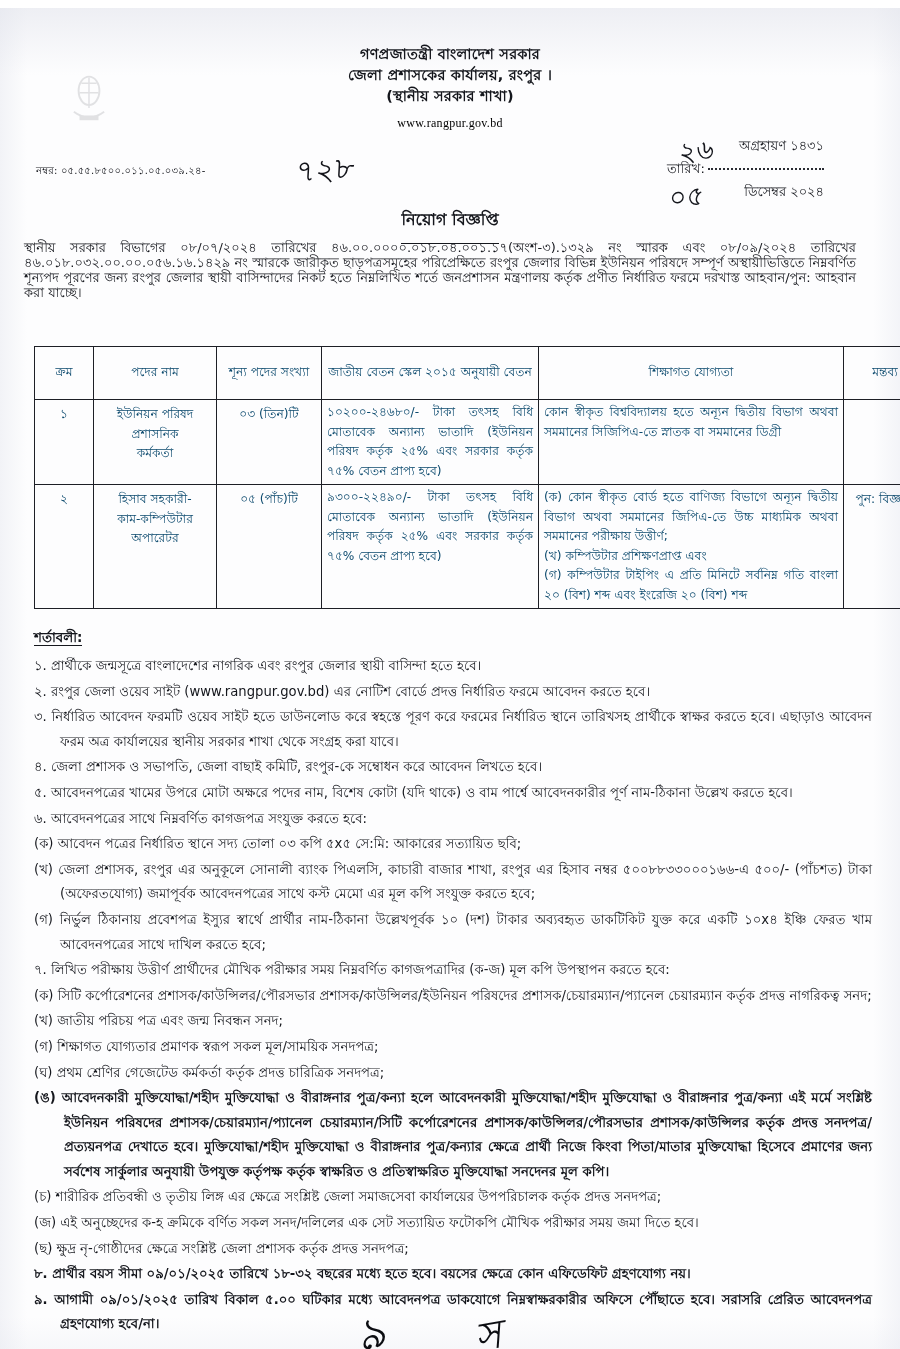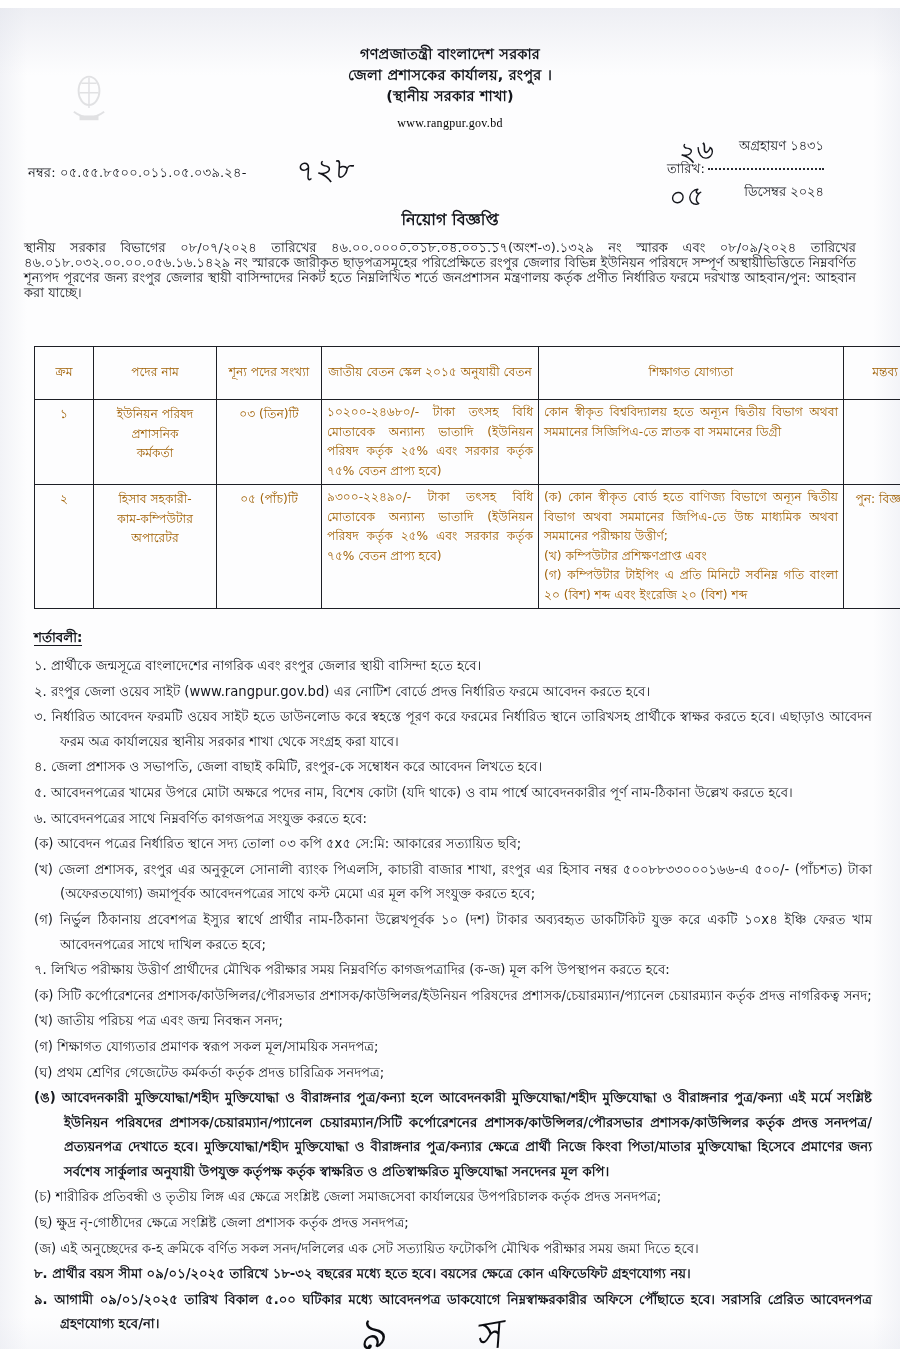--- a/index.html
+++ b/index.html
@@ -64,23 +64,23 @@
     font-weight: 400;
     font-size: 12px;
     line-height: 26px;
     letter-spacing: 0.3px;
     padding-top: 3px;
   }
 
   
   .memo-no {
     position: absolute;
-    left: 28px;
+    left: 36px;
     top: 155px;
-    font-size: 13px;
+    font-size: 10px;
     letter-spacing: 0.2px;
     white-space: nowrap;
   }
   .memo-hand {
     position: absolute;
     left: 296px;
     top: 138px;
     font-family: "DejaVu Sans", sans-serif;
     font-size: 30px;
     color: #121319;
@@ -161,21 +161,21 @@
     table-layout: fixed;
   }
   table.posts td, table.posts th {
     border: 1.2px solid #1d1f26;
     font-size: 12.2px;
     line-height: 19.5px;
     padding: 3px 5px;
     vertical-align: top;
     font-weight: 400;
     font-family: "DejaVu Sans", "Liberation Sans", sans-serif;
-    color: #a16207;
+    color: #0c4a6e;
   }
   table.posts thead td {
     text-align: center;
     vertical-align: middle;
     height: 44px;
     padding: 4px 4px;
   }
   td.c-sl   { width: 50px;  text-align: center; }
   td.c-name { width: 114px; text-align: center; }
   td.c-num  { width: 96px;  text-align: center; }
@@ -339,21 +339,21 @@
     <div class="t-line bn hang">(ক) আবেদন পত্রের নির্ধারিত স্থানে সদ্য তোলা ০৩ কপি ৫x৫ সে:মি: আকারের সত্যায়িত ছবি;</div>
     <div class="t-line bn hang">(খ) জেলা প্রশাসক, রংপুর এর অনুকূলে সোনালী ব্যাংক পিএলসি, কাচারী বাজার শাখা, রংপুর এর হিসাব নম্বর ৫০০৮৮৩৩০০০১৬৬-এ ৫০০/- (পাঁচশত) টাকা (অফেরতযোগ্য) জমাপূর্বক আবেদনপত্রের সাথে কস্ট মেমো এর মূল কপি সংযুক্ত করতে হবে;</div>
     <div class="t-line bn hang">(গ) নির্ভুল ঠিকানায় প্রবেশপত্র ইস্যুর স্বার্থে প্রার্থীর নাম-ঠিকানা উল্লেখপূর্বক ১০ (দশ) টাকার অব্যবহৃত ডাকটিকিট যুক্ত করে একটি ১০x৪ ইঞ্চি ফেরত খাম আবেদনপত্রের সাথে দাখিল করতে হবে;</div>
     <div class="t-line bn hang">৭. লিখিত পরীক্ষায় উত্তীর্ণ প্রার্থীদের মৌখিক পরীক্ষার সময় নিম্নবর্ণিত কাগজপত্রাদির (ক-জ) মূল কপি উপস্থাপন করতে হবে:</div>
     <div class="t-line bn hang">(ক) সিটি কর্পোরেশনের প্রশাসক/কাউন্সিলর/পৌরসভার প্রশাসক/কাউন্সিলর/ইউনিয়ন পরিষদের প্রশাসক/চেয়ারম্যান/প্যানেল চেয়ারম্যান কর্তৃক প্রদত্ত নাগরিকত্ব সনদ;</div>
     <div class="t-line bn hang">(খ) জাতীয় পরিচয় পত্র এবং জন্ম নিবন্ধন সনদ;</div>
     <div class="t-line bn hang">(গ) শিক্ষাগত যোগ্যতার প্রমাণক স্বরূপ সকল মূল/সাময়িক সনদপত্র;</div>
     <div class="t-line bn hang">(ঘ) প্রথম শ্রেণির গেজেটেড কর্মকর্তা কর্তৃক প্রদত্ত চারিত্রিক সনদপত্র;</div>
     <div class="t-line bn hang-b bold">(ঙ) আবেদনকারী মুক্তিযোদ্ধা/শহীদ মুক্তিযোদ্ধা ও বীরাঙ্গনার পুত্র/কন্যা হলে আবেদনকারী মুক্তিযোদ্ধা/শহীদ মুক্তিযোদ্ধা ও বীরাঙ্গনার পুত্র/কন্যা এই মর্মে সংশ্লিষ্ট ইউনিয়ন পরিষদের প্রশাসক/চেয়ারম্যান/প্যানেল চেয়ারম্যান/সিটি কর্পোরেশনের প্রশাসক/কাউন্সিলর/পৌরসভার প্রশাসক/কাউন্সিলর কর্তৃক প্রদত্ত সনদপত্র/প্রত্যয়নপত্র দেখাতে হবে। মুক্তিযোদ্ধা/শহীদ মুক্তিযোদ্ধা ও বীরাঙ্গনার পুত্র/কন্যার ক্ষেত্রে প্রার্থী নিজে কিংবা পিতা/মাতার মুক্তিযোদ্ধা হিসেবে প্রমাণের জন্য সর্বশেষ সার্কুলার অনুযায়ী উপযুক্ত কর্তৃপক্ষ কর্তৃক স্বাক্ষরিত ও প্রতিস্বাক্ষরিত মুক্তিযোদ্ধা সনদেনর মূল কপি।</div>
     <div class="t-line bn hang">(চ) শারীরিক প্রতিবন্ধী ও তৃতীয় লিঙ্গ এর ক্ষেত্রে সংশ্লিষ্ট জেলা সমাজসেবা কার্যালয়ের উপপরিচালক কর্তৃক প্রদত্ত সনদপত্র;</div>
+    <div class="t-line bn hang">(জ) এই অনুচ্ছেদের ক-হ ক্রমিকে বর্ণিত সকল সনদ/দলিলের এক সেট সত্যায়িত ফটোকপি মৌখিক পরীক্ষার সময় জমা দিতে হবে।</div>
     <div class="t-line bn hang">(ছ)  ক্ষুদ্র নৃ-গোষ্ঠীদের ক্ষেত্রে সংশ্লিষ্ট জেলা প্রশাসক কর্তৃক প্রদত্ত সনদপত্র;</div>
-    <div class="t-line bn hang">(জ) এই অনুচ্ছেদের ক-হ ক্রমিকে বর্ণিত সকল সনদ/দলিলের এক সেট সত্যায়িত ফটোকপি মৌখিক পরীক্ষার সময় জমা দিতে হবে।</div>
     <div class="t-line bn hang bold">৮. প্রার্থীর বয়স সীমা ০৯/০১/২০২৫ তারিখে ১৮-৩২ বছরের মধ্যে হতে হবে। বয়সের ক্ষেত্রে কোন এফিডেফিট গ্রহণযোগ্য নয়।</div>
     <div class="t-line bn hang bold">৯. আগামী ০৯/০১/২০২৫ তারিখ বিকাল ৫.০০ ঘটিকার মধ্যে আবেদনপত্র ডাকযোগে নিম্নস্বাক্ষরকারীর অফিসে পৌঁছাতে হবে। সরাসরি প্রেরিত আবেদনপত্র গ্রহণযোগ্য হবে/না।</div>
   </div>
 
   <div class="sig-a bn">৯</div>
   <div class="sig-b bn">স</div>
 </div>
 
 </body></html>

